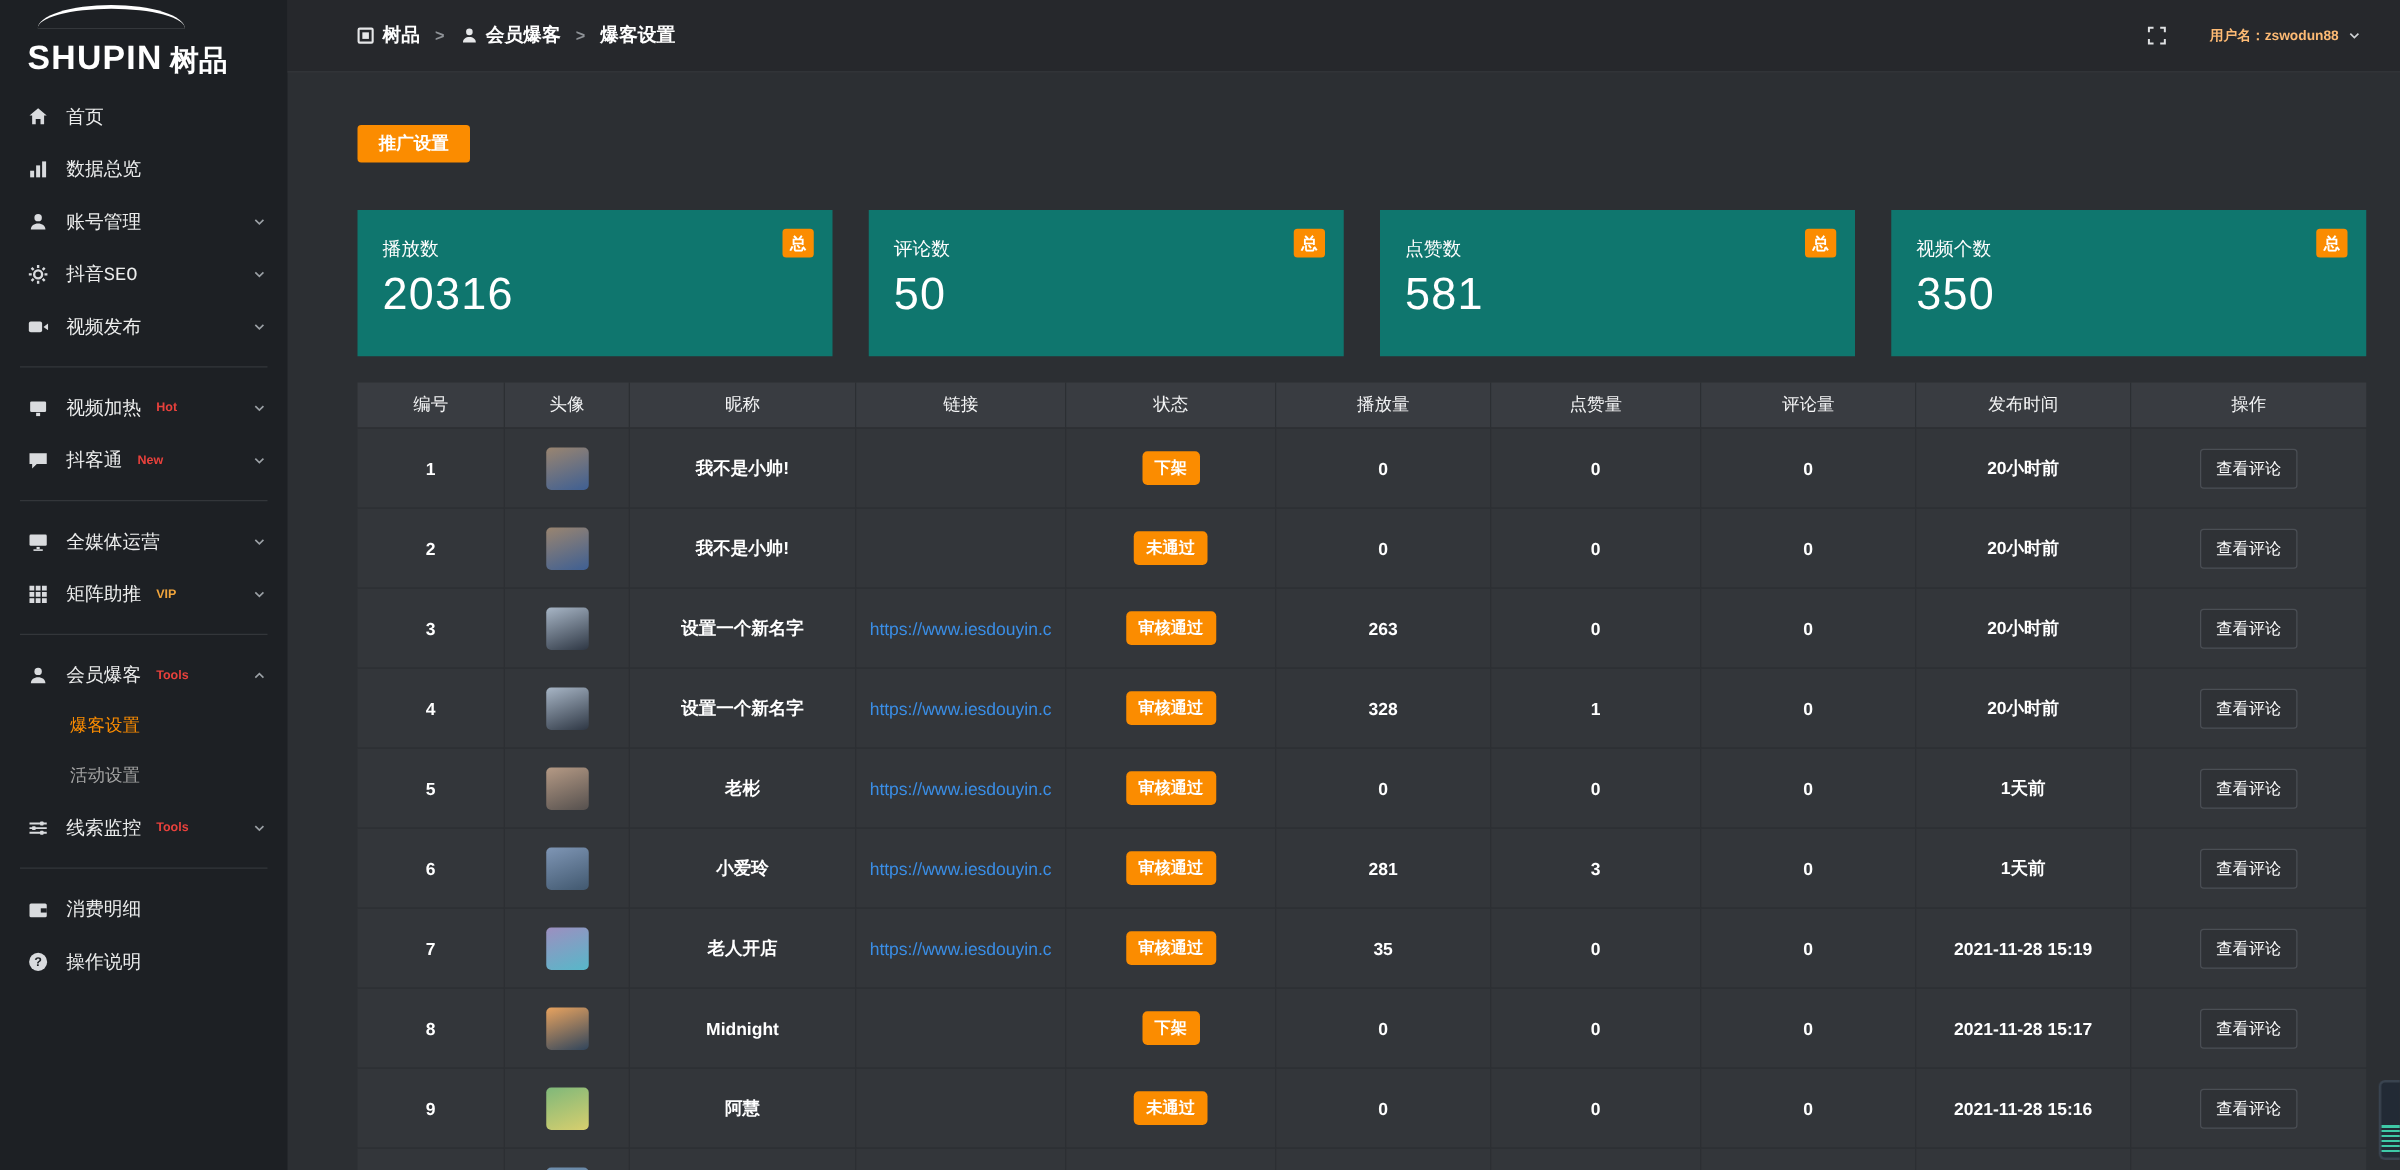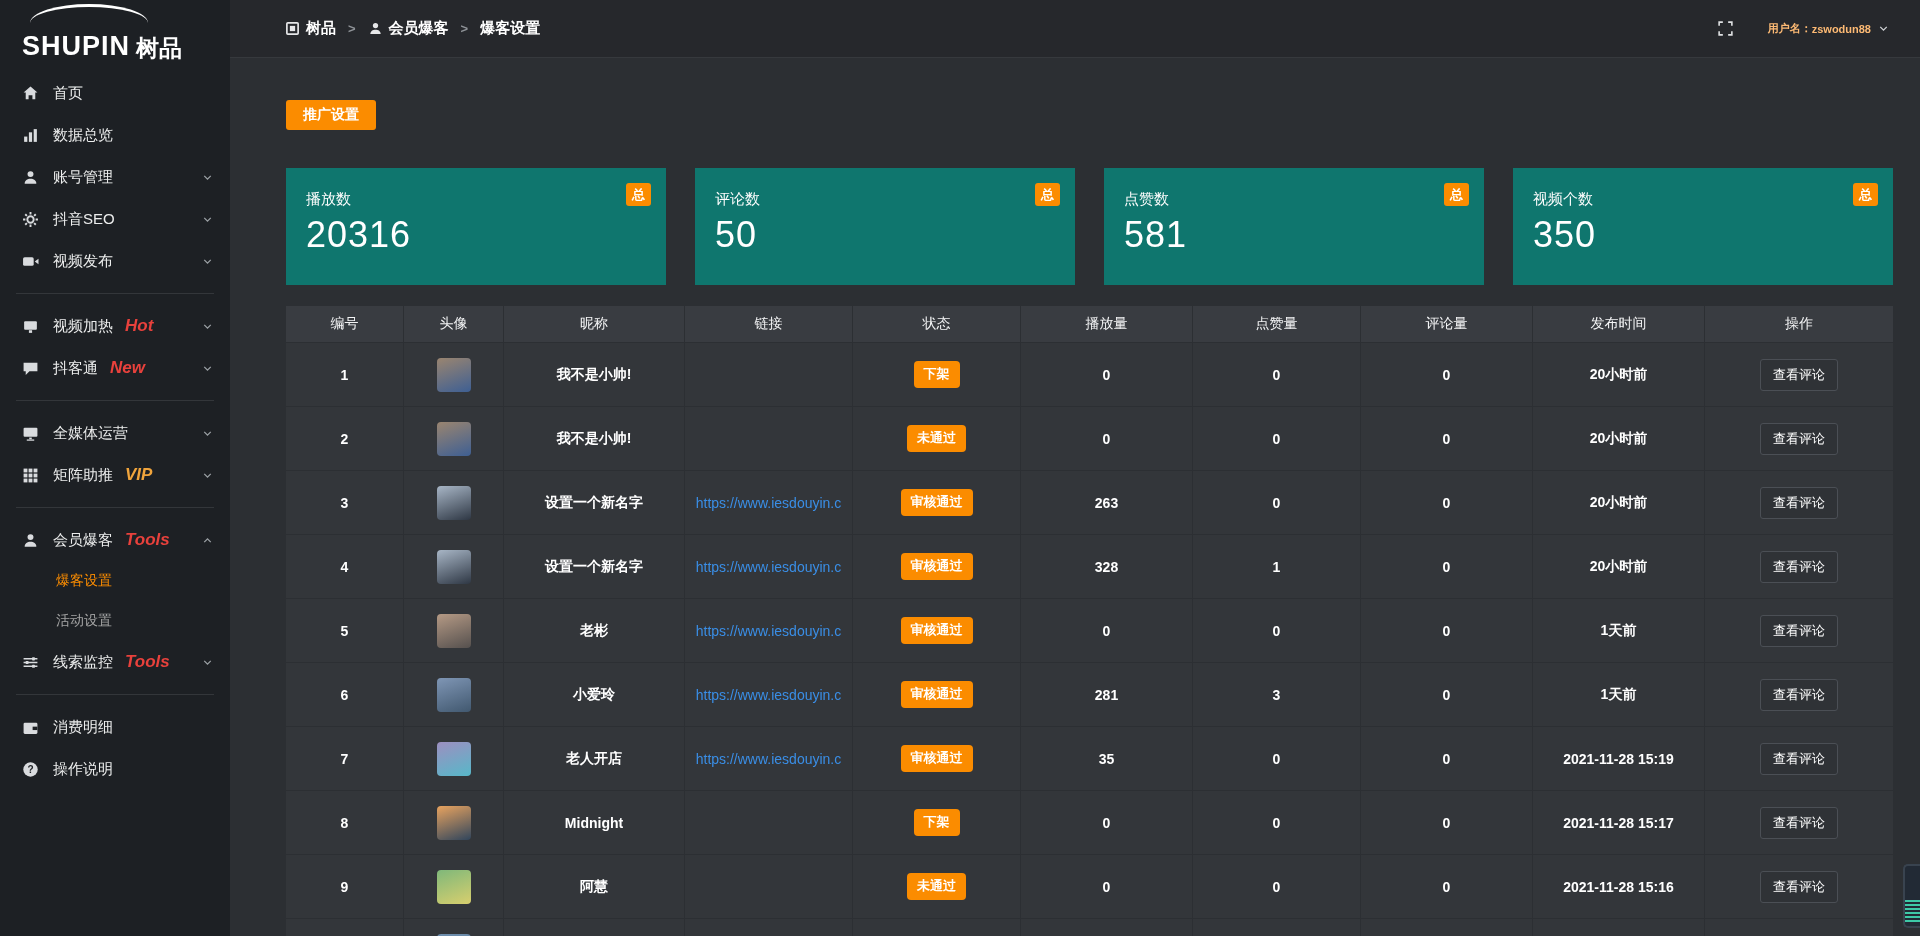--- a/index.html
+++ b/index.html
@@ -9,22 +9,22 @@
   
   .sidebar{width:230px;flex-shrink:0;background:#1d2024;color:#e8e9ea;overflow:hidden;}
   .logo{height:54px;display:flex;align-items:flex-end;padding:6px 0 2px 22px;position:relative;cursor:pointer;}
   .logo-arc{position:absolute;top:4px;left:30px;width:118px;height:16px;border-top:3px solid #fff;border-radius:50% 50% 0 0/100% 100% 0 0;}
   .logo-en{font-size:27px;font-weight:800;color:#fff;letter-spacing:1px;line-height:1;}
   .logo-zh{font-size:23px;font-weight:700;color:#fff;margin-left:6px;line-height:1.05;}
   nav{margin-top:10px;}
   .side-item{height:42px;display:flex;align-items:center;padding:0 16px 0 22px;font-size:15px;cursor:pointer;white-space:nowrap;}
   .side-item .icon{width:17px;height:17px;margin-right:14px;color:#d9dbde;flex-shrink:0;}
   .side-item .icon svg{width:17px;height:17px;display:block;}
-  .side-label{color:#eceded;}
-  .side-badge{font-style:italic;font-weight:bold;font-size:17px;margin-left:12px;text-align:center;}
+  .side-label{color:#eceded;font-family:Liberation Mono, monospace;}
+  .side-badge{font-weight:bold;font-size:10px;margin-left:12px;text-align:center;}
   .side-chev{margin-left:auto;color:#9ba0a5;}
   .side-chev svg{width:13px;height:13px;display:block;}
   .side-sub{height:40px;display:flex;align-items:center;padding-left:56px;font-size:14px;color:#a3a3a3;cursor:pointer;}
   .side-sub.active{color:var(--accent,#fb8c00);}
   .side-divider{height:1px;background:#33363a;margin:11px 16px;}
 
   
   .main{flex:1;display:flex;flex-direction:column;min-width:0;}
   .topbar{height:57px;background:#26282c;border-bottom:1px solid #36393d;display:flex;align-items:center;padding:0 30px 0 55px;flex-shrink:0;}
   .breadcrumb{display:flex;align-items:center;font-size:15px;font-weight:bold;color:#fff;}

